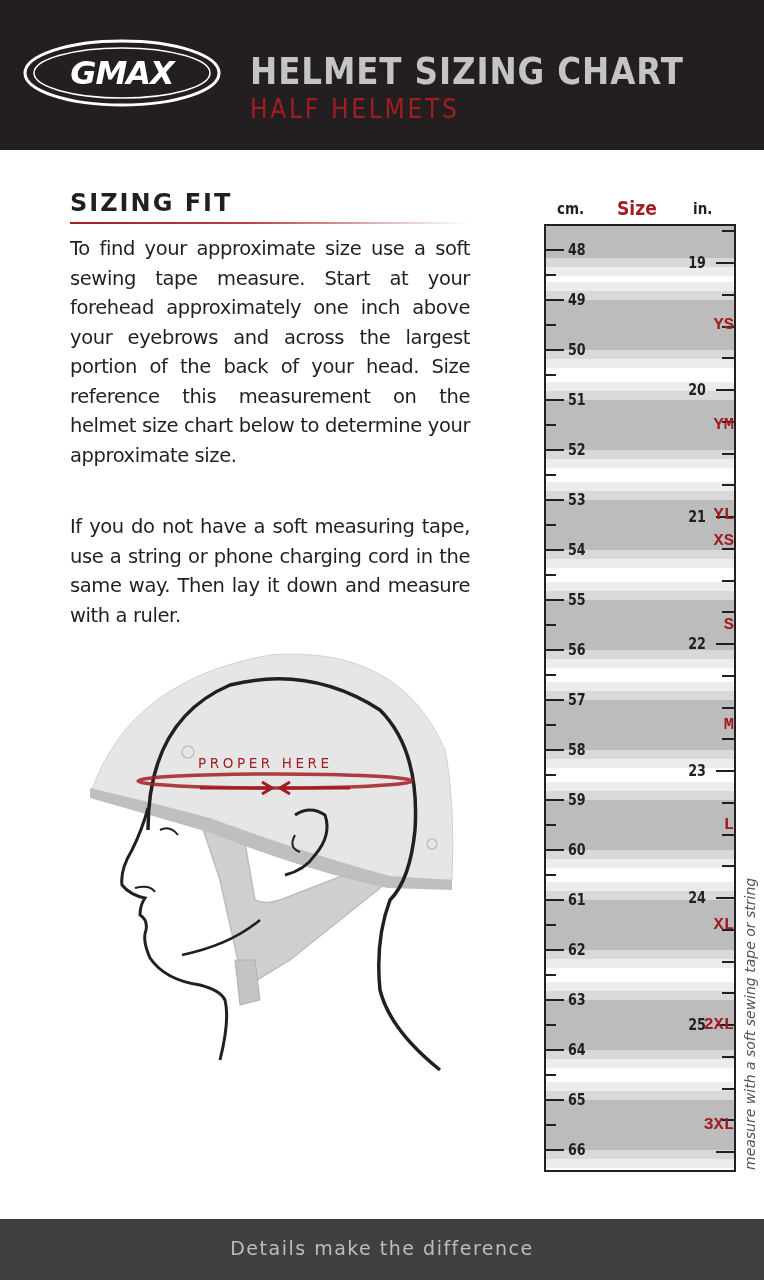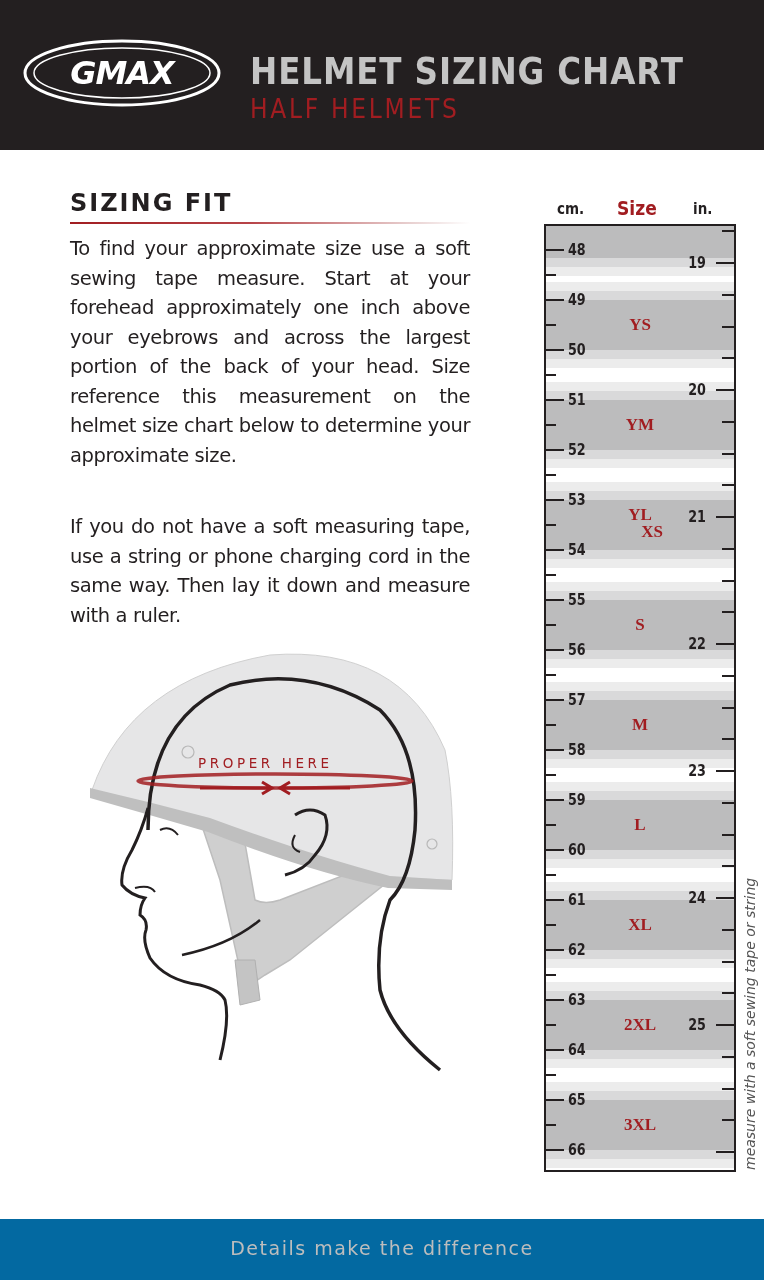--- a/index.html
+++ b/index.html
@@ -24,25 +24,25 @@
   .col-cm { left:557px; }
   .col-size { left:617px; color:#a11d21; font-size:19px; top:197px; }
   .col-in { left:693px; }
 
   .ruler { position:absolute; left:544px; top:224px; width:192px; height:948px; border:2px solid #231f20; overflow:hidden; background:#ffffff; }
   .band { position:absolute; left:0; width:100%; }
   .tick-l { position:absolute; left:0; height:2px; background:#231f20; }
   .tick-r { position:absolute; right:0; height:2px; background:#231f20; }
   .cm-label { position:absolute; left:22px; font-family:"DejaVu Sans", sans-serif; font-weight:bold; font-size:15px; color:#231f20; transform:scaleX(0.85); transform-origin:left center; line-height:16px; }
   .in-label { position:absolute; right:28px; font-family:"DejaVu Sans", sans-serif; font-weight:bold; font-size:15px; color:#231f20; transform:scaleX(0.85); transform-origin:right center; line-height:16px; }
-  .size-label { position:absolute; left:0; width:100%; text-align:center; font-family:Liberation Serif, serif; font-weight:bold; font-size:17px; color:#a11d21; line-height:19px; }
+  .size-label { position:absolute; left:0; width:100%; text-align:right; font-family:Liberation Mono, monospace; font-weight:bold; font-size:17px; color:#a11d21; line-height:19px; }
 
   .side-note { position:absolute; left:742px; top:1170px; transform:rotate(-90deg); transform-origin:left top; white-space:nowrap; font-family:"DejaVu Sans", sans-serif; font-style:italic; font-size:14px; color:#555555; width:340px; }
 
-  .footer { position:absolute; left:0; top:1219px; width:764px; height:61px; background:#0369a1; }
+  .footer { position:absolute; left:0; top:1219px; width:764px; height:61px; background:#404040; }
   .footer-text { position:absolute; left:0; width:100%; top:18px; text-align:center; font-family:"DejaVu Sans", sans-serif; font-size:19px; letter-spacing:1.5px; color:#bdbdbd; font-weight:normal; }
 </style>
 </head>
 <body>
 
 <div class="header">
   <svg class="logo" viewBox="0 0 200 70">
     <ellipse cx="100" cy="35" rx="97" ry="32" fill="none" stroke="#ffffff" stroke-width="3"></ellipse>
     <ellipse cx="100" cy="35" rx="88" ry="25" fill="none" stroke="#ffffff" stroke-width="1.5"></ellipse>
     <text id="logo-text" x="100" y="46" text-anchor="middle" font-family="DejaVu Sans, sans-serif" font-weight="bold" font-style="italic" font-size="32" fill="#ffffff" letter-spacing="-1">GMAX</text>
@@ -224,21 +224,21 @@
     <div class="in-label" style="top: 29px;">19</div>
     <div class="in-label" style="top: 156px;">20</div>
     <div class="in-label" style="top: 283px;">21</div>
     <div class="in-label" style="top: 410px;">22</div>
     <div class="in-label" style="top: 537px;">23</div>
     <div class="in-label" style="top: 664px;">24</div>
     <div class="in-label" style="top: 791px;">25</div>
     <div class="size-label" style="top: 89px;">YS</div>
     <div class="size-label" style="top: 189px;">YM</div>
     <div class="size-label" style="top: 279px;">YL</div>
-    <div class="size-label" style="top: 296px; padding-left: 24px;">XS</div>
+    <div class="size-label" style="top: 305px; padding-left: 24px;">XS</div>
     <div class="size-label" style="top: 389px;">S</div>
     <div class="size-label" style="top: 489px;">M</div>
     <div class="size-label" style="top: 589px;">L</div>
     <div class="size-label" style="top: 689px;">XL</div>
     <div class="size-label" style="top: 789px;">2XL</div>
     <div class="size-label" style="top: 889px;">3XL</div>
   </div>
 
 <div class="side-note">measure with a soft sewing tape or string</div>
 

